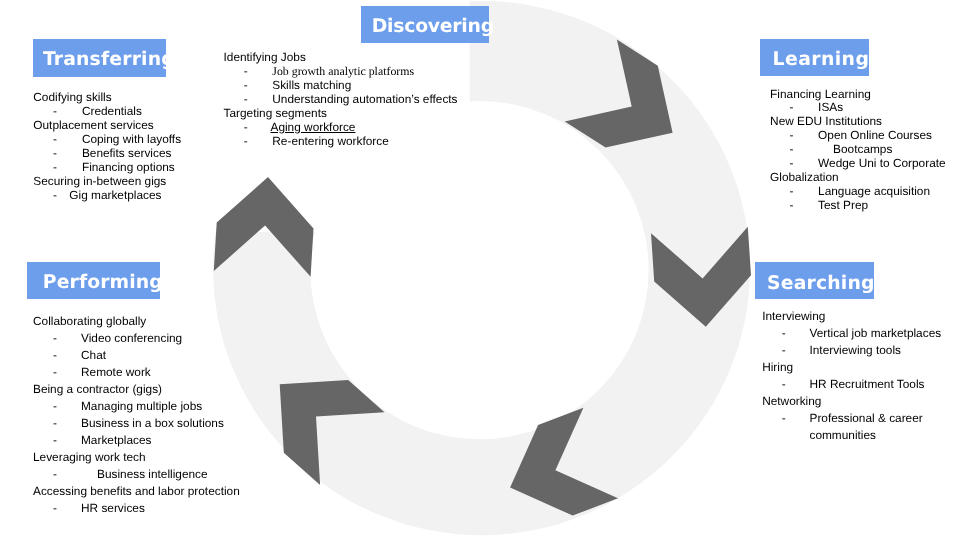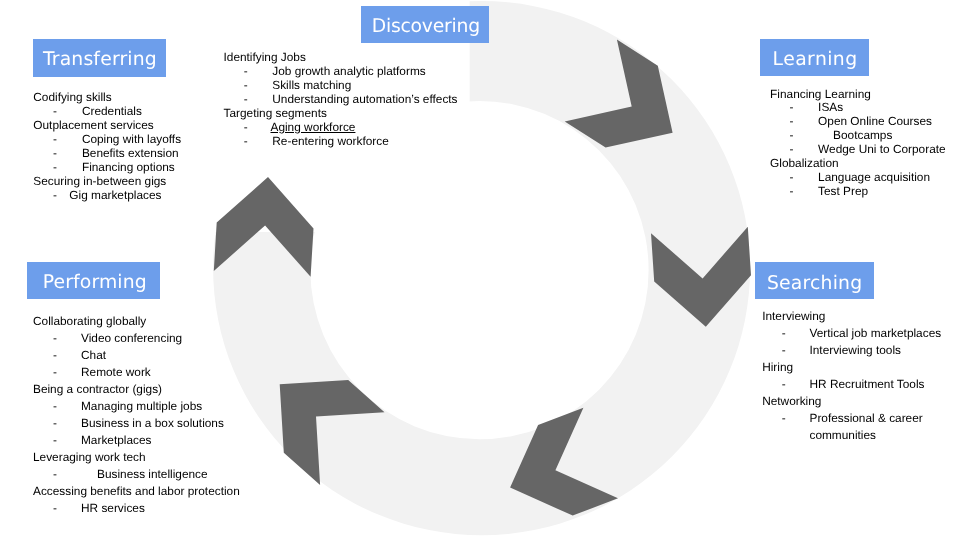--- a/index.html
+++ b/index.html
@@ -9,21 +9,21 @@
     width:960px; height:540px; overflow:hidden;
     font-family:"Liberation Sans", sans-serif;
     color:#000000;
   }
   #stage { position:relative; width:960px; height:540px; background:#ffffff; }
   #diagram { position:absolute; left:0; top:0; }
 
   .chip {
     position:absolute;
     font-family:"DejaVu Sans", sans-serif;
-    font-weight:400;
+    font-weight:700;
     color:#ffffff;
     box-sizing:border-box;
     white-space:nowrap;
   }
   .chip > span { position:absolute; left:0; top:0; }
 
   .list { position:absolute; }
   .row  { position:relative; white-space:nowrap; }
   .row .dash { position:absolute; top:0; }
   .row .txt  { display:inline-block; }
@@ -62,37 +62,38 @@
     </div>
   <div class="chip" id="chip-searching" style="left: 754.8px; top: 261.7px; width: 118.9px; height: 37.5px; font-size: 18.8px; letter-spacing: 0.19px; background: rgb(109, 158, 235); color: rgb(255, 255, 255);">
       <span style="left: 12.2px; line-height: 18.8px; top: 12.8536px;">Searching</span>
     </div>
 
   <div class="list" id="list-transferring" style="left: 33.3px; top: 89.6008px; font-size: 11.85px; line-height: 14px; color: rgb(0, 0, 0);">
       <div class="row top"><span class="txt">Codifying skills</span></div>
       <div class="row sub"><span class="dash" style="left: 19.7px;">-</span><span class="txt" style="margin-left: 48.6px;">Credentials</span></div>
       <div class="row top"><span class="txt">Outplacement services</span></div>
       <div class="row sub"><span class="dash" style="left: 19.7px;">-</span><span class="txt" style="margin-left: 48.6px;">Coping with layoffs</span></div>
-      <div class="row sub"><span class="dash" style="left: 19.7px;">-</span><span class="txt" style="margin-left: 48.6px;">Benefits extension</span></div>
+      <div class="row sub"><span class="dash" style="left: 19.7px;">-</span><span class="txt" style="margin-left: 48.6px;">Benefits services</span></div>
       <div class="row sub"><span class="dash" style="left: 19.7px;">-</span><span class="txt" style="margin-left: 48.6px;">Financing options</span></div>
       <div class="row top"><span class="txt">Securing in-between gigs</span></div>
       <div class="row sub"><span class="dash" style="left: 19.7px;">-</span><span class="txt" style="margin-left: 36px;">Gig marketplaces</span></div>
     </div>
   <div class="list" id="list-discovering" style="left: 223.5px; top: 50.3107px; font-size: 11.85px; line-height: 13.98px; color: rgb(0, 0, 0);">
       <div class="row top"><span class="txt">Identifying Jobs</span></div>
-      <div class="row sub"><span class="dash" style="left: 20.3px;">-</span><span class="txt" style="margin-left: 48.8px;">Job growth analytic platforms</span></div>
+      <div class="row sub"><span class="dash" style="left: 20.3px;">-</span><span class="txt" style="margin-left: 48.8px; font-family: Liberation Serif, serif;">Job growth analytic platforms</span></div>
       <div class="row sub"><span class="dash" style="left: 20.3px;">-</span><span class="txt" style="margin-left: 48.8px;">Skills matching</span></div>
       <div class="row sub"><span class="dash" style="left: 20.3px;">-</span><span class="txt" style="margin-left: 48.8px;">Understanding automation’s effects</span></div>
       <div class="row top"><span class="txt">Targeting segments</span></div>
       <div class="row sub"><span class="dash" style="left: 20.3px;">-</span><span class="txt" style="margin-left: 47px; text-decoration: underline;">Aging workforce</span></div>
       <div class="row sub"><span class="dash" style="left: 20.3px;">-</span><span class="txt" style="margin-left: 48.8px;">Re-entering workforce</span></div>
     </div>
   <div class="list" id="list-learning" style="left: 770.1px; top: 86.5058px; font-size: 11.85px; line-height: 13.99px; color: rgb(0, 0, 0);">
       <div class="row top"><span class="txt">Financing Learning</span></div>
       <div class="row sub"><span class="dash" style="left: 19.5px;">-</span><span class="txt" style="margin-left: 48px;">ISAs</span></div>
+      <div class="row top"><span class="txt">New EDU Institutions</span></div>
       <div class="row sub"><span class="dash" style="left: 19.5px;">-</span><span class="txt" style="margin-left: 48px;">Open Online Courses</span></div>
       <div class="row sub"><span class="dash" style="left: 19.5px;">-</span><span class="txt" style="margin-left: 63px;">Bootcamps</span></div>
       <div class="row sub"><span class="dash" style="left: 19.5px;">-</span><span class="txt" style="margin-left: 48px;">Wedge Uni to Corporate</span></div>
       <div class="row top"><span class="txt">Globalization</span></div>
       <div class="row sub"><span class="dash" style="left: 19.5px;">-</span><span class="txt" style="margin-left: 48px;">Language acquisition</span></div>
       <div class="row sub"><span class="dash" style="left: 19.5px;">-</span><span class="txt" style="margin-left: 48px;">Test Prep</span></div>
     </div>
   <div class="list" id="list-searching" style="left: 762.2px; top: 307.601px; font-size: 11.85px; line-height: 17px; color: rgb(0, 0, 0);">
       <div class="row top"><span class="txt">Interviewing</span></div>
       <div class="row sub"><span class="dash" style="left: 19.6px;">-</span><span class="txt" style="margin-left: 47.3px;">Vertical job marketplaces</span></div>

